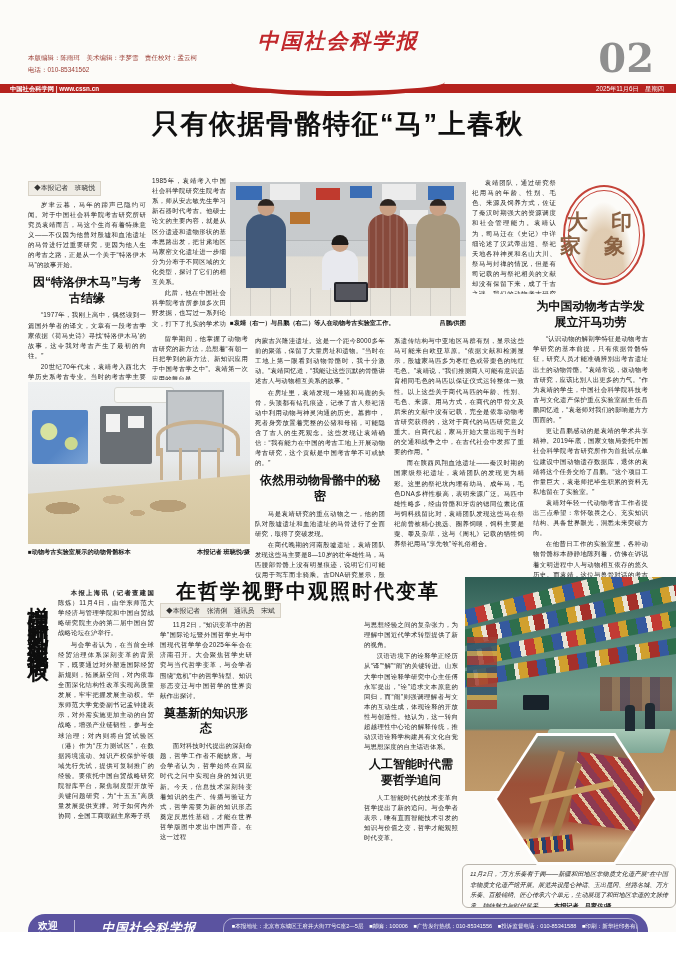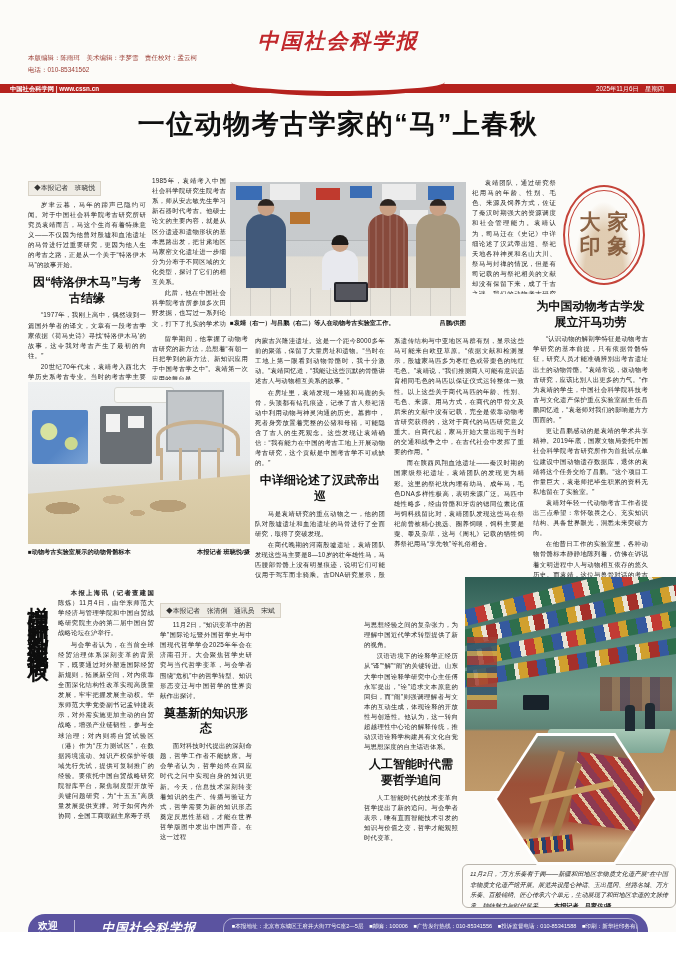--- a/index.html
+++ b/index.html
@@ -89,21 +89,21 @@
   .p2bones{position:absolute;left:4px;bottom:22px;width:170px;height:36px;
      background-image:radial-gradient(ellipse 28px 10px at 18% 62%,#b39a73 0 60%,transparent 62%),
        radial-gradient(ellipse 18px 7px at 48% 38%,#c8b08a 0 60%,transparent 62%),
        radial-gradient(ellipse 30px 10px at 80% 55%,#b89f78 0 60%,transparent 62%),
        radial-gradient(ellipse 12px 5px at 62% 75%,#c2a981 0 60%,transparent 62%);}
   
   .stamp{position:absolute;left:560px;top:182px;width:88px;height:106px;}
   .stampRing{position:absolute;inset:3px;border:2px solid #c5443a;border-radius:50%;}
   .stampRing2{position:absolute;inset:8px;border:1px solid #c5443a;border-radius:50%;
      background:radial-gradient(ellipse at 50% 100%,rgba(201,166,121,.55) 0 40%,transparent 62%);}
-  .stampTxt{position:absolute;inset:0;display:flex;flex-direction:column;align-items:center;
+  .stampTxt{position:absolute;inset:0;display:flex;flex-direction:row;align-items:center;
      justify-content:center;font-family:"Liberation Serif",serif;font-weight:700;color:#8a6243;
      font-size:21px;line-height:1.12;letter-spacing:7px;text-indent:7px;}
   
   .vtitle{position:absolute;left:24px;top:590px;height:318px;writing-mode:vertical-rl;
      font-size:21px;font-weight:900;letter-spacing:4.5px;color:#0e0e0e;}
   .tradeBody{left:58px;top:588px;width:96px;height:318px;}
   .tradeBody p:first-child::first-line{font-weight:700;}
   
   .philHead{position:absolute;left:155px;top:578px;width:306px;text-align:center;
      font-size:20px;font-weight:900;letter-spacing:2px;color:#0e0e0e;}
@@ -162,40 +162,41 @@
 
 <div class="page">
 
   <div class="editors">
     <div>本版编辑：陈雨珥　美术编辑：李梦雪　责任校对：孟云柯</div>
     <div>电话：010-85341562</div>
   </div>
   <div class="brand">中国社会科学报</div>
   <div class="redbar"></div>
   <div class="notch"></div>
+  <div class="pagenum">02</div>
   <div class="barSite">中国社会科学网 | www.cssn.cn</div>
   <div class="barDate">2025年11月6日　星期四</div>
 
-  <div class="headline">一位动物考古学家的“马”上春秋</div>
+  <div class="headline">只有依据骨骼特征“马”上春秋</div>
 
   <div class="acol colA"><div class="byline">◆本报记者　班晓悦</div><p class="col-p">岁聿云暮，马年的蹄声已隐约可闻。对于中国社会科学院考古研究所研究员袁靖而言，马这个生肖有着特殊意义——不仅因为他曾对殷墟和血池遗址的马骨进行过重要研究，更因为他人生的考古之路，正是从一个关于“特洛伊木马”的故事开始。</p><div class="col-h">因“特洛伊木马”与考古结缘</div><p class="col-p">“1977年，我刚上高中，偶然读到一篇国外学者的译文，文章有一段考古学家依据《荷马史诗》寻找‘特洛伊木马’的故事，这令我对考古产生了最初的向往。”</p><p class="col-p">20世纪70年代末，袁靖考入西北大学历史系考古专业。当时的考古学主要关注人工遗迹和遗物的“形状”特征，通过对遗迹遗物特征进行追踪，比较各个地区各个时期的各种文化之间的异同，在这个基础上建立古代文明的文化谱系。</p></div>
   <div class="acol colB">
       <p class="col-p noindent">1985年，袁靖考入中国社会科学院研究生院考古系，师从安志敏先生学习新石器时代考古。他硕士论文的主要内容，就是从区分遗迹和遗物形状的基本思路出发，把甘肃地区马家窑文化遗址进一步细分为分布于不同区域的文化类型，探讨了它们的相互关系。</p>
       <p class="col-p">此后，他在中国社会科学院考古所参加多次田野发掘，也写过一系列论文，打下了扎实的学术功底。</p>
     </div>
   <div class="acol colB2">
       <p class="col-p">留学期间，他掌握了动物考古研究的新方法，总想着“有朝一日把学到的新方法、新知识应用于中国考古学之中”。袁靖第一次应用的舞台是</p>
     </div>
   <div class="acol colC">
       <p class="col-p">袁靖团队，通过研究祭祀用马的年龄、性别、毛色、来源及饲养方式，佐证了秦汉时期强大的资源调度和社会管理能力。袁靖认为，司马迁在《史记》中详细论述了汉武帝出巡、祭祀天地各种神灵和名山大川、祭马与封禅的情况，但是有司记载的与祭祀相关的文献却没有保留下来，成了千古之谜。我们的动物考古研究提供了秦汉时期国家祭祀用马的各种细节，成为新的珍贵史料，有助于秦汉史的深入研究。</p>
     </div>
   <div class="acol colE">
       <p class="col-p noindent">内蒙古兴隆洼遗址。这是一个距今8000多年前的聚落，保留了大量房址和遗物。“当时在工地上第一眼看到动物骨骼时，我十分激动。”袁靖回忆道，“我能让这些沉默的骨骼讲述古人与动物相互关系的故事。”</p>
       <p class="col-p">在房址里，袁靖发现一堆猪和马鹿的头骨，头顶都有钻孔痕迹，记录了古人祭祀活动中利用动物与神灵沟通的历史。墓葬中，死者身旁放置着完整的公猪和母猪，可能隐含了古人的生死观念。这些发现让袁靖确信：“我有能力在中国的考古工地上开展动物考古研究，这个贡献是中国考古学不可或缺的。”</p>
-      <div class="col-h">中详细论述了汉武帝出巡</div>
+      <div class="col-h">依然用动物骨骼中的秘密</div>
       <p class="col-p">马是袁靖研究的重点动物之一，他的团队对殷墟遗址和血池遗址的马骨进行了全面研究，取得了突破发现。</p>
       <p class="col-p">在商代晚期的河南殷墟遗址，袁靖团队发现这些马主要是8—10岁的壮年雄性马，马匹腰部骨骼上没有明显痕迹，说明它们可能仅用于驾车而非骑乘。古DNA研究显示，殷墟马群的母</p>
     </div>
   <div class="acol colF">
       <p class="col-p noindent">系遗传结构与中亚地区马群有别，显示这些马可能来自欧亚草原。“依据文献和检测显示，殷墟家马匹多为枣红色或带栗色的纯红毛色。”袁靖说，“我们推测商人可能有意识选育相同毛色的马匹以保证仪式运转整体一致性。以上这些关于商代马匹的年龄、性别、毛色、来源、用马方式，在商代的甲骨文及后来的文献中没有记载，完全是依靠动物考古研究获得的，这对于商代的马匹研究意义重大。自商代起，家马开始大量出现于当时的交通和战争之中，在古代社会中发挥了重要的作用。”</p>
       <p class="col-p">而在陕西凤翔血池遗址——秦汉时期的国家级祭祀遗址，袁靖团队的发现更为精彩。这里的祭祀坑内埋有幼马、成年马，毛色DNA多样性极高，表明来源广泛。马匹中雄性略多，经由骨骼和牙齿的锶同位素比值与饲料残留比对，袁靖团队发现这些马在祭祀前曾被精心挑选、圈养饲喂，饲料主要是粟、黍及杂草，这与《周礼》记载的牺牲饲养祭祀用马“享先牧”等礼俗相合。</p>
     </div>
   <div class="acol colG">
       <div class="col-h">为中国动物考古学发展立汗马功劳</div>
       <p class="col-p">“认识动物的解剖学特征是动物考古学研究的基本前提，只有依据骨骼特征，研究人员才能准确辨别出考古遗址出土的动物骨骼。”袁靖常说，做动物考古研究，应该比别人出更多的力气。“作为袁靖的学生，中国社会科学院科技考古与文化遗产保护重点实验室副主任吕鹏回忆道，“袁老师对我们的影响是方方面面的。”</p>
@@ -240,20 +241,21 @@
     <span>■动物考古实验室展示的动物骨骼标本</span>
     <span>本报记者 班晓悦/摄</span>
   </div>
 
   <div class="vtitle">增强国际规则制定领域话语权</div>
   <div class="acol tradeBody">
       <p class="col-p">本报上海讯（记者查建国　陈炼）11月4日，由华东师范大学经济与管理学院和中国自贸战略研究院主办的第二届中国自贸战略论坛在沪举行。</p>
       <p class="col-p">与会学者认为，在当前全球经贸治理体系深刻变革的背景下，既要通过对外塑造国际经贸新规则，拓展新空间，对内依靠全面深化结构性改革实现高质量发展，牢牢把握发展主动权。华东师范大学党委副书记孟钟捷表示，对外需实施更加主动的自贸战略，增强产业链韧性，参与全球治理；对内则将自贸试验区（港）作为“压力测试区”，在数据跨境流动、知识产权保护等领域先行先试，提供可复制推广的经验。要依托中国自贸战略研究院智库平台，聚焦制度型开放等关键问题研究，为“十五五”高质量发展提供支撑。对于如何内外协同，全国工商联副主席寿子琪</p>
     </div>
 
+  <div class="philHead">在哲学视野中观照时代变革</div>
   <div class="philByline byline">◆本报记者　张清俐　通讯员　宋斌</div>
   <div class="acol philC1">
       <p class="col-p">11月2日，“知识变革中的哲学”国际论坛暨外国哲学史与中国现代哲学学会2025年年会在济南召开。大会聚焦哲学史研究与当代哲学变革，与会学者围绕“危机”中的哲学转型、知识形态变迁与中国哲学的世界贡献作出探讨。</p>
       <div class="col-h">奠基新的知识形态</div>
       <p class="col-p">面对科技时代提出的深刻命题，哲学工作者不能缺席。与会学者认为，哲学始终在回应时代之问中实现自身的知识更新。今天，信息技术深刻转变着知识的生产、传播与验证方式，哲学需要为新的知识形态奠定反思性基础，才能在世界哲学版图中发出中国声音。在这一过程</p>
     </div>
   <div class="acol philC3">
       <p class="col-p noindent">与思想经验之间的复杂张力，为理解中国近代学术转型提供了新的视角。</p>
       <p class="col-p">汉语语境下的诠释学正经历从“译”“解”“阐”的关键转进。山东大学中国诠释学研究中心主任傅永军提出，“诠”追求文本原意的回归，而“阐”则强调理解者与文本的互动生成，体现诠释的开放性与创造性。他认为，这一转向超越理性中心论的解释传统，推动汉语诠释学构建具有文化自觉与思想深度的自主话语体系。</p>
       <div class="col-h">人工智能时代需要哲学追问</div>

